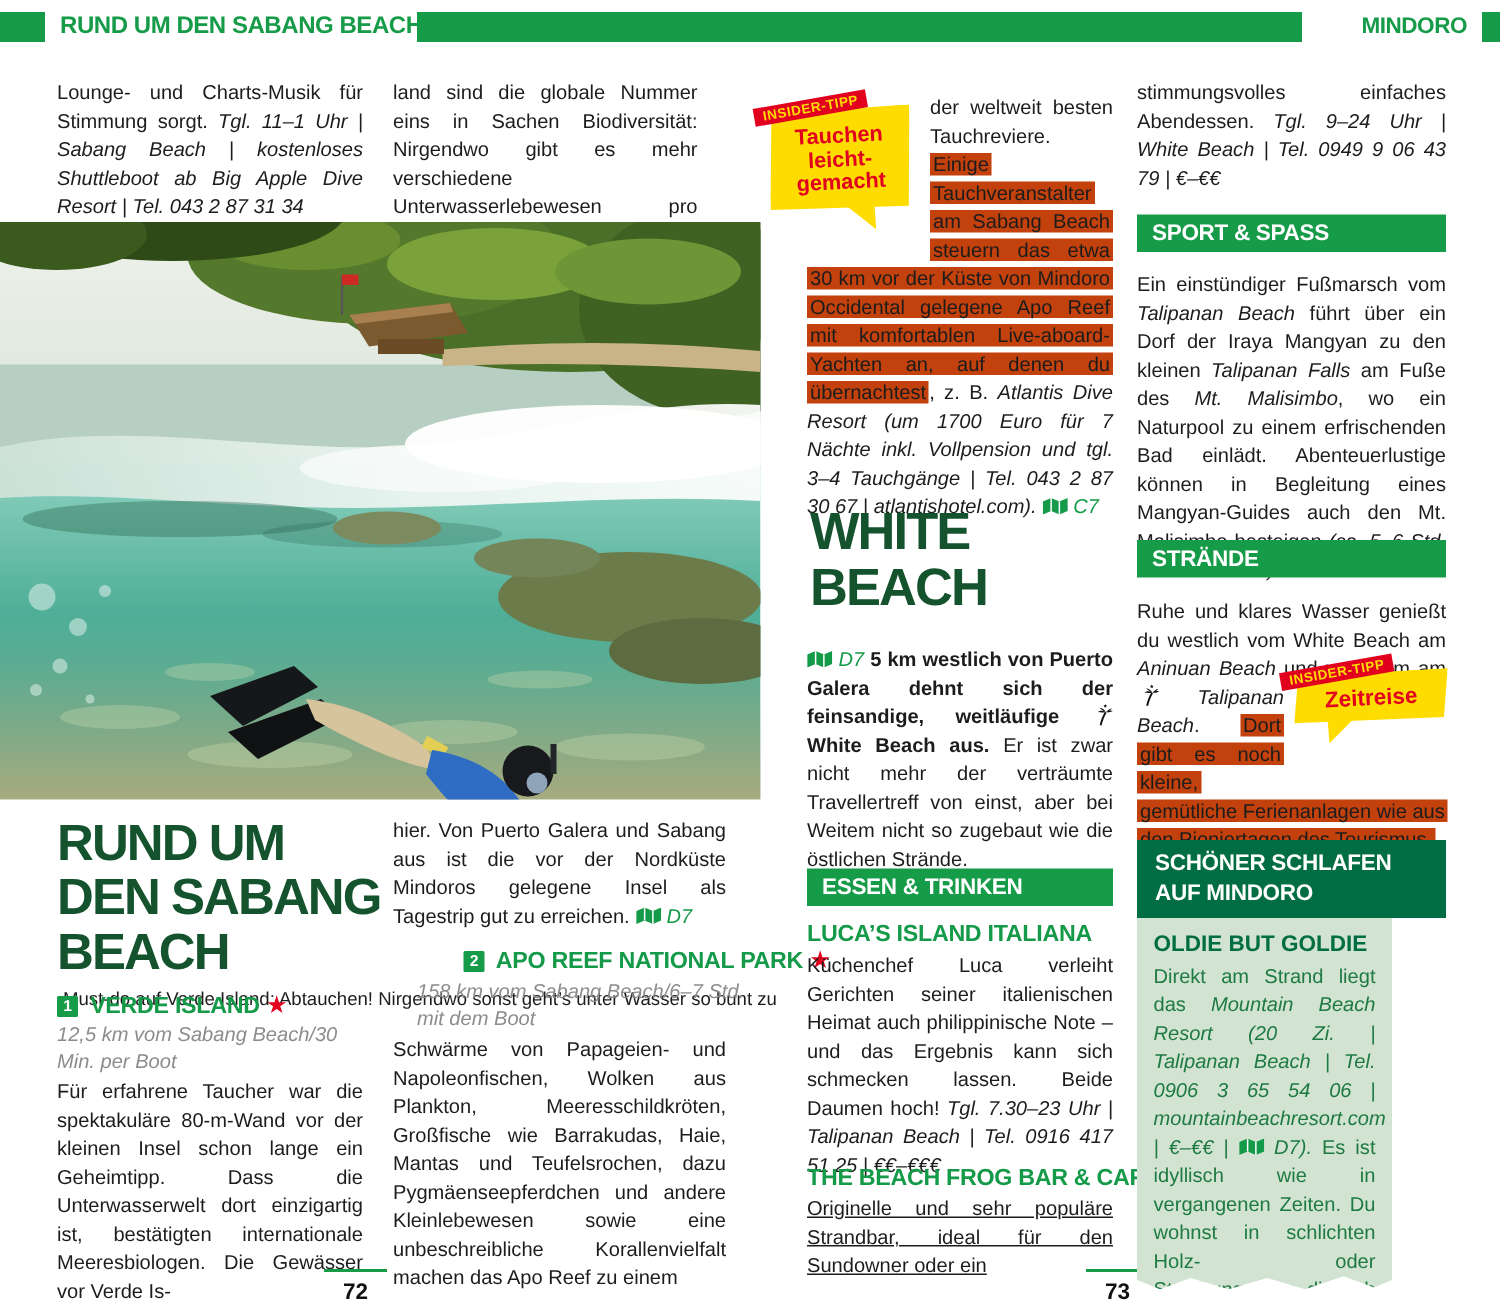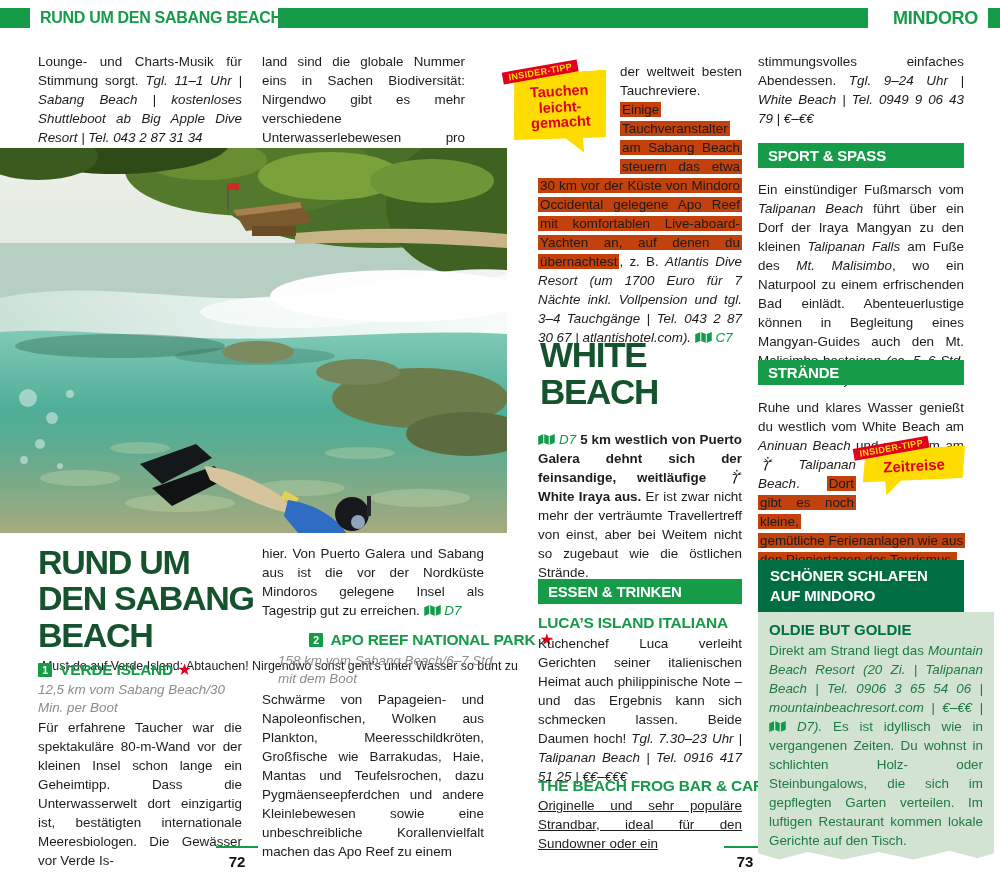--- a/index.html
+++ b/index.html
@@ -90,21 +90,21 @@
       </g>
     </g>
   </defs>
 </svg>
 
 <div id="page">
 
   <div class="hbar" style="left:0;width:30px;"></div>
   <div class="htitle" style="left:40px;font-size:16px;">RUND UM DEN SABANG BEACH</div>
   <div class="hbar" style="left:278px;width:590px;"></div>
-  <div class="htitle" style="right:22px;font-size:18px;">MINDORO</div>
+  <div class="htitle" style="right:22px;font-size:15px;">MINDORO</div>
   <div class="hbar" style="left:988px;width:12px;"></div>
 
   <div class="abs body" style="left:38px;top:52px;width:204px;"><span>Lounge- und Charts-Musik für Stimmung sorgt. </span><span class="it">Tgl. 11–1 Uhr | Sabang Beach | kostenloses Shuttleboot ab Big Apple Dive Resort | Tel. 043 2 87 31 34</span></div>
   <div class="abs body" style="left:262px;top:52px;width:203px;"><span>land sind die globale Nummer eins in Sachen Biodiversität: Nirgendwo gibt es mehr verschiedene Unterwasserlebewesen pro Kubikmeter Wasser als</span></div>
 
   <div class="photo">
     <svg viewBox="0 0 507 385" width="507" height="385" preserveAspectRatio="none">
       <defs>
         <linearGradient id="skyg" x1="0" y1="0" x2="0" y2="1">
           <stop offset="0" stop-color="#eef1ea"></stop>
@@ -219,21 +219,21 @@
     <div class="tip-ribbon">INSIDER-TIPP</div>
     <div class="tip-bubble">Tauchen leicht-gemacht</div>
     <div class="tip-tail"></div>
   </div>
 
   <div class="abs bigtitle" style="left:540px;top:336px;width:200px;font-size:35px;">WHITE BEACH</div>
   <div class="abs body" style="left:538px;top:430px;width:204px;"><svg class="icon icon-map" viewBox="0 0 18 12">
         <use href="#def-map"></use>
       </svg><span class="it grn"> D7 </span><span class="bd">5 km westlich von Puerto Galera dehnt sich der feinsandige, weitläufige </span><svg class="icon icon-palm" viewBox="0 0 16 16">
         <use href="#def-palm"></use>
-      </svg><span class="bd"> White Iraya aus. </span><span>Er ist zwar nicht mehr der verträumte Travellertreff von einst, aber bei Weitem nicht so zugebaut wie die östlichen Strände.</span></div>
+      </svg><span class="bd"> White Beach aus. </span><span>Er ist zwar nicht mehr der verträumte Travellertreff von einst, aber bei Weitem nicht so zugebaut wie die östlichen Strände.</span></div>
 
   <div class="abs secbox" style="left:538px;top:579px;width:204px;">ESSEN &amp; TRINKEN</div>
   <div class="abs poi" style="left:538px;top:614px;">LUCA’S ISLAND ITALIANA</div>
   <div class="abs body" style="left:538px;top:634px;width:204px;"><span>Küchenchef Luca verleiht Gerichten seiner italienischen Heimat auch philippinische Note – und das Ergebnis kann sich schmecken lassen. Beide Daumen hoch! </span><span class="it">Tgl. 7.30–23 Uhr | Talipanan Beach | Tel. 0916 417 51 25 | €€–€€€</span></div>
   <div class="abs poi" style="left:538px;top:777px;">THE BEACH FROG BAR &amp; CAFÉ</div>
   <div class="abs body" style="left:538px;top:796px;width:204px;text-decoration:underline;"><span>Originelle und sehr populäre Strandbar, ideal für den Sundowner oder ein</span></div>
 
   <div class="pagerule" style="left:724px;top:846px;width:42px;"></div>
   <div class="pagenum" style="left:724px;top:853px;width:42px;text-align:center;">73</div>
 
@@ -249,20 +249,20 @@
         </svg><span> </span><span class="it">Talipanan Beach</span><span>. </span><span class="hl">Dort gibt es noch kleine, gemütliche Ferienanlagen wie aus den Pioniertagen des Tourismus.</span></span>
   </div>
 
   <div class="tip tip2" style="left:862px;top:448px;width:104px;">
     <div class="tip-ribbon">INSIDER-TIPP</div>
     <div class="tip-bubble" style="font-size:15px;padding:10px 5px 7px;">Zeitreise</div>
     <div class="tip-tail"></div>
   </div>
 
   <div class="abs sleep-head" style="left:758px;top:560px;width:206px;">SCHÖNER SCHLAFEN AUF MINDORO</div>
-  <div class="abs sleep-panel" style="left:758px;top:612px;width:236px;height:250px;">
+  <div class="abs sleep-panel" style="left:758px;top:612px;width:170px;height:250px;">
     <div class="sleep-sub">OLDIE BUT GOLDIE</div>
     <div class="body"><span>Direkt am Strand liegt das </span><span class="it">Mountain Beach Resort (20 Zi. | Talipanan Beach | Tel. 0906 3 65 54 06 | mountainbeachresort.com | €–€€ | </span><svg class="icon icon-map" viewBox="0 0 18 12">
           <use href="#def-map"></use>
         </svg><span class="it"> D7).</span><span> Es ist idyllisch wie in vergangenen Zeiten. Du wohnst in schlichten Holz- oder Steinbungalows, die sich im gepflegten Garten verteilen. Im luftigen Restaurant kommen lokale Gerichte auf den Tisch.</span></div>
   </div>
 
 </div>
 
 </body></html>

